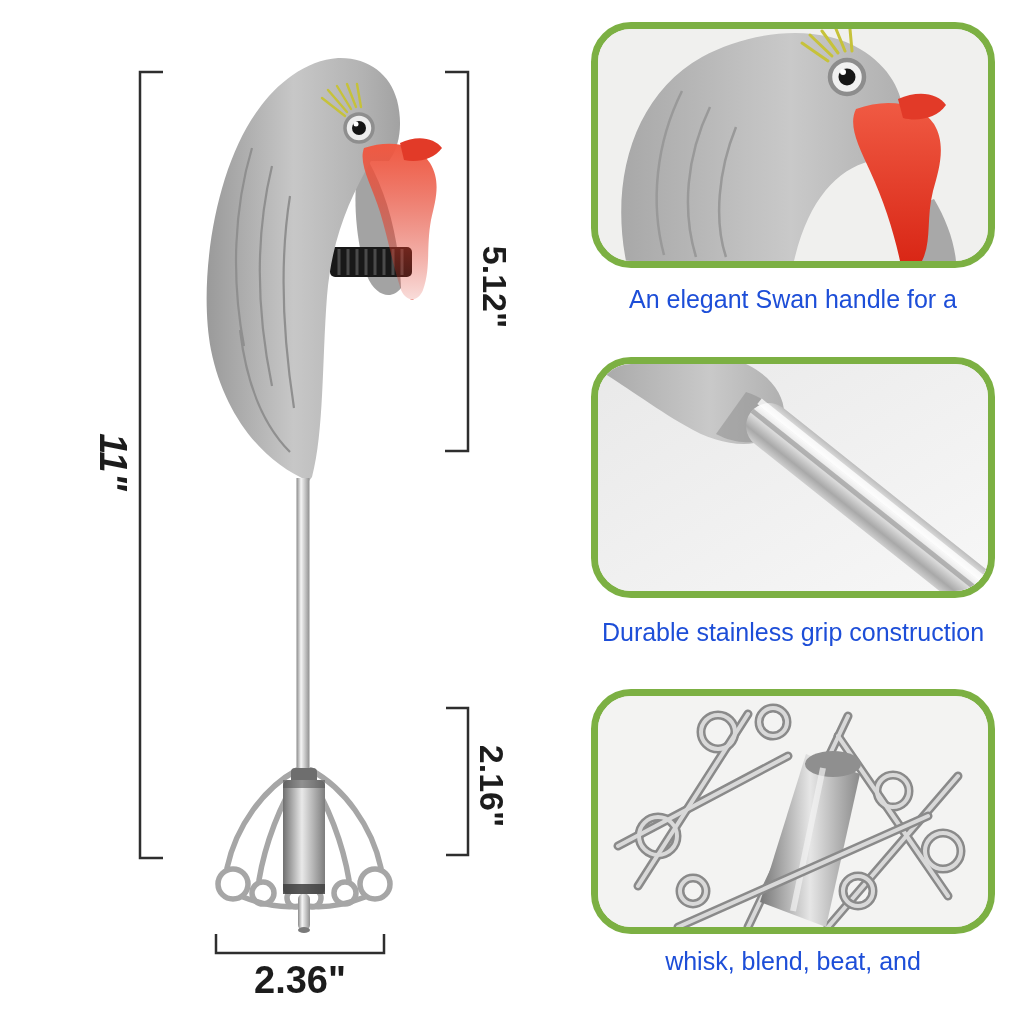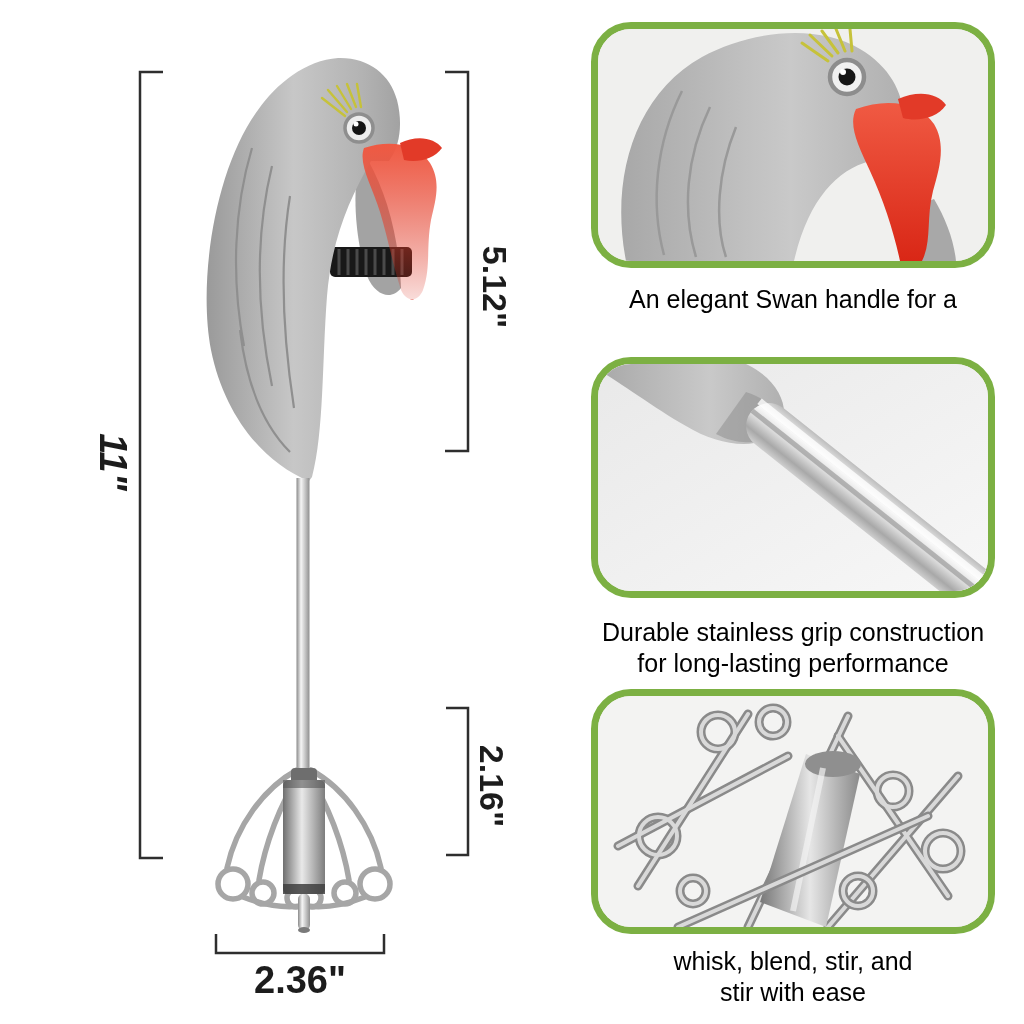--- a/index.html
+++ b/index.html
@@ -20,21 +20,21 @@
   .dim-236{left:220px;top:958px;width:160px;height:44px;font-size:38px}
   .card{
     position:absolute;left:591px;width:404px;box-sizing:border-box;
     border:7px solid #7cb043;border-radius:40px;overflow:hidden;background:#f0f0ee;
   }
   .card-1{top:22px;height:246px}
   .card-2{top:357px;height:241px}
   .card-3{top:689px;height:245px}
   .cap{
     position:absolute;left:563px;width:460px;text-align:center;
-    font-size:25px;line-height:1.22;color:#000000;
+    font-size:25px;line-height:1.22;color:#1d4ed8;
   }
   .cap-1{top:284px}
   .cap-2{top:617px}
   .cap-3{top:946px}
 </style>
 </head>
 <body>
 
 <svg class="art-layer" viewBox="0 0 1024 1024">
   <defs>
@@ -200,21 +200,20 @@
     <path d="M 148,28 C 168,34 182,48 184,62 C 170,82 140,82 118,70 Z" fill="#909090" opacity="0.55"></path>
     <g transform="rotate(38.5 160 52)">
       <rect x="152" y="30" width="340" height="46" rx="23" fill="url(#cgRod)"></rect>
       <rect x="152" y="36" width="340" height="7" fill="#ffffff" opacity="0.8"></rect>
       <rect x="152" y="49" width="340" height="5" fill="#9b9b9b" opacity="0.7"></rect>
     </g>
   </svg>
 </div>
 <div class="cap cap-2">
   <div>Durable stainless grip construction</div>
-  <div>for long-lasting performance</div>
 </div>
 
 <div class="card card-3">
   <svg viewBox="0 0 390 231" width="390" height="231">
     <defs>
       <linearGradient id="cgHub" x1="0" y1="0" x2="1" y2="0">
         <stop offset="0" stop-color="#777777"></stop>
           <stop offset="0.5" stop-color="#e6e6e6"></stop>
         <stop offset="1" stop-color="#8a8a8a"></stop>
       </linearGradient>
@@ -240,15 +239,14 @@
     <use href="#wires3" fill="none" stroke="#8a8a8a" stroke-width="9" stroke-linecap="round"></use>
     <use href="#wires3" fill="none" stroke="#d9d9d9" stroke-width="4" stroke-linecap="round"></use>
     <path d="M 208,58 L 262,78 L 228,231 L 162,206 Z" fill="url(#cgHub)"></path>
     <ellipse cx="235" cy="68" rx="28" ry="13" fill="#8f8f8f"></ellipse>
     <path d="M 225,72 L 195,215" stroke="#f2f2f2" stroke-width="6" opacity="0.7" fill="none"></path>
     <use href="#wiresFront" fill="none" stroke="#8a8a8a" stroke-width="9" stroke-linecap="round"></use>
     <use href="#wiresFront" fill="none" stroke="#d9d9d9" stroke-width="4" stroke-linecap="round"></use>
   </svg>
 </div>
 <div class="cap cap-3">
-  <div>whisk, blend, stir, and</div>
-  <div>stir with ease</div>
+  <div>whisk, blend, beat, and</div>
 </div>
 
 </body></html>

